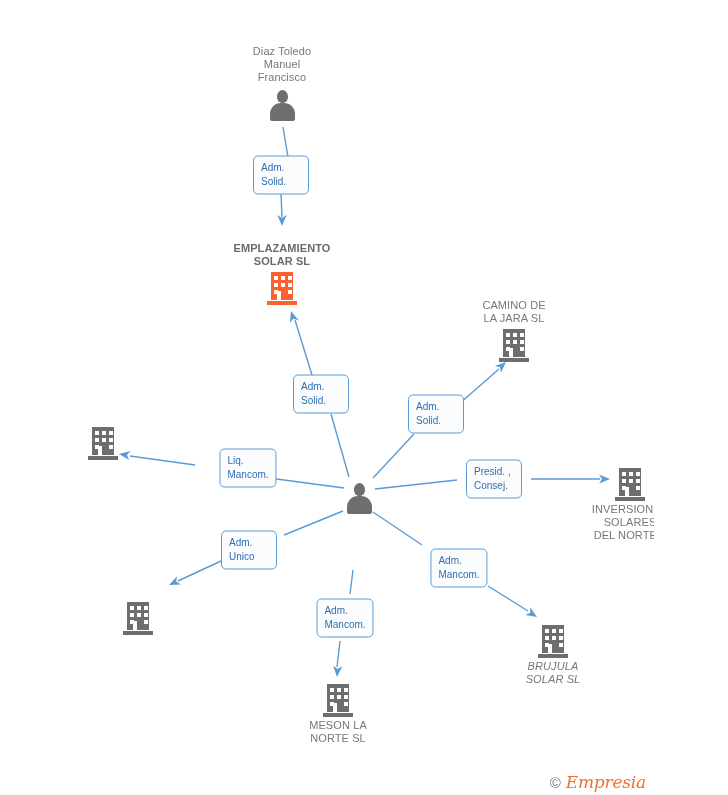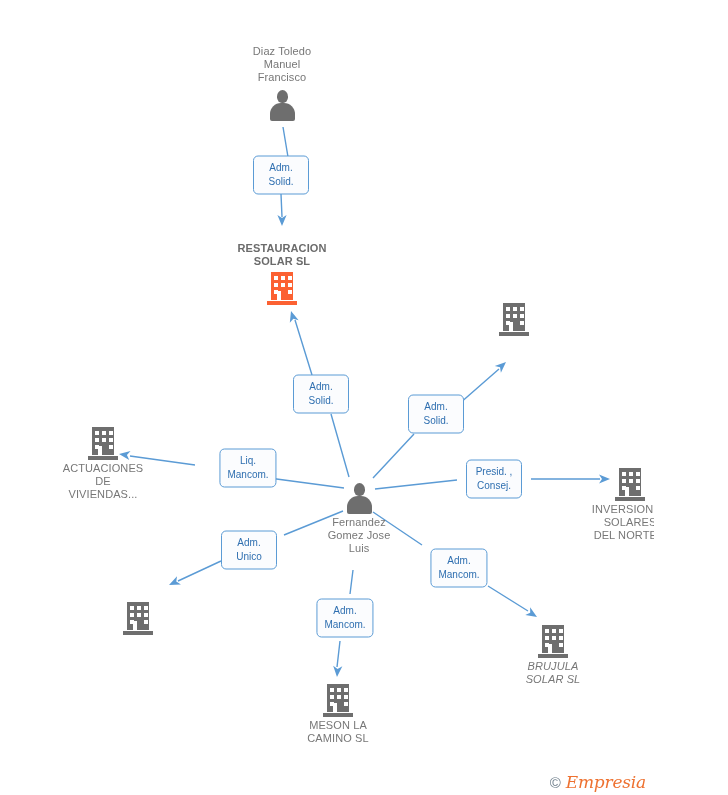--- a/index.html
+++ b/index.html
@@ -127,21 +127,21 @@
     transform: translate(-50%, -50%);
     box-sizing: border-box;
     padding: 4px 7px 5px 7px;
     min-width: 56px;
     border: 1px solid #5b9bd5;
     border-radius: 5px;
     background: #fbfcfe;
     color: #2f6fb0;
     font-size: 10px;
     line-height: 14px;
-    text-align: center;
+    text-align: left;
     white-space: pre-line;
     box-shadow: 0 0 0 0 rgba(0,0,0,0);
   }
 
   
   #watermark {
     position: absolute;
     right: 8px;
     bottom: 4px;
     display: flex;
@@ -209,39 +209,41 @@
 Manuel
 Francisco</div>
         <div class="glyph">
           <div class="person">
             <div class="head"></div>
             <div class="torso"></div>
           </div>
         </div>
       </div>
       <div class="node caption-above" style="left: 282px; top: 242px;">
-        <div class="caption bold">RESTAURACION
+        <div class="caption bold">EMPLAZAMIENTO
 SOLAR SL</div>
         <div class="glyph">
           <div class="bldg bldg-orange">
             <div class="body"></div>
             <div class="base"></div>
             <div class="win" style="left: 7px; top: 4px;"></div>
             <div class="win" style="left: 14px; top: 4px;"></div>
             <div class="win" style="left: 21px; top: 4px;"></div>
             <div class="win" style="left: 7px; top: 11px;"></div>
             <div class="win" style="left: 14px; top: 11px;"></div>
             <div class="win" style="left: 21px; top: 11px;"></div>
             <div class="win" style="left: 7px; top: 18px;"></div>
             <div class="win" style="left: 21px; top: 18px;"></div>
             <div class="door"></div>
           </div>
         </div>
       </div>
       <div class="node caption-above" style="left: 514px; top: 299px;">
+        <div class="caption">CAMINO DE
+LA JARA SL</div>
         <div class="glyph">
           <div class="bldg bldg-grey">
             <div class="body"></div>
             <div class="base"></div>
             <div class="win" style="left: 7px; top: 4px;"></div>
             <div class="win" style="left: 14px; top: 4px;"></div>
             <div class="win" style="left: 21px; top: 4px;"></div>
             <div class="win" style="left: 7px; top: 11px;"></div>
             <div class="win" style="left: 14px; top: 11px;"></div>
             <div class="win" style="left: 21px; top: 11px;"></div>
@@ -260,34 +262,28 @@
             <div class="win" style="left: 14px; top: 4px;"></div>
             <div class="win" style="left: 21px; top: 4px;"></div>
             <div class="win" style="left: 7px; top: 11px;"></div>
             <div class="win" style="left: 14px; top: 11px;"></div>
             <div class="win" style="left: 21px; top: 11px;"></div>
             <div class="win" style="left: 7px; top: 18px;"></div>
             <div class="win" style="left: 21px; top: 18px;"></div>
             <div class="door"></div>
           </div>
         </div>
-        <div class="caption">ACTUACIONES
-DE
-VIVIENDAS...</div>
       </div>
       <div class="node caption-below" style="left: 359px; top: 480px;">
         <div class="glyph">
           <div class="person">
             <div class="head"></div>
             <div class="torso"></div>
           </div>
         </div>
-        <div class="caption">Fernandez
-Gomez Jose
-Luis</div>
       </div>
       <div class="node caption-below" style="left: 630px; top: 467px;">
         <div class="glyph">
           <div class="bldg bldg-grey">
             <div class="body"></div>
             <div class="base"></div>
             <div class="win" style="left: 7px; top: 4px;"></div>
             <div class="win" style="left: 14px; top: 4px;"></div>
             <div class="win" style="left: 21px; top: 4px;"></div>
             <div class="win" style="left: 7px; top: 11px;"></div>
@@ -348,21 +344,21 @@
             <div class="win" style="left: 21px; top: 4px;"></div>
             <div class="win" style="left: 7px; top: 11px;"></div>
             <div class="win" style="left: 14px; top: 11px;"></div>
             <div class="win" style="left: 21px; top: 11px;"></div>
             <div class="win" style="left: 7px; top: 18px;"></div>
             <div class="win" style="left: 21px; top: 18px;"></div>
             <div class="door"></div>
           </div>
         </div>
         <div class="caption">MESON LA
-CAMINO SL</div>
+NORTE SL</div>
       </div>
     </div>
   <div id="label-layer">
       <div class="rel" style="left: 281px; top: 175px;"><span>Adm.
 Solid.</span></div>
       <div class="rel" style="left: 321px; top: 394px;"><span>Adm.
 Solid.</span></div>
       <div class="rel" style="left: 436px; top: 414px;"><span>Adm.
 Solid.</span></div>
       <div class="rel" style="left: 248px; top: 468px;"><span>Liq.

